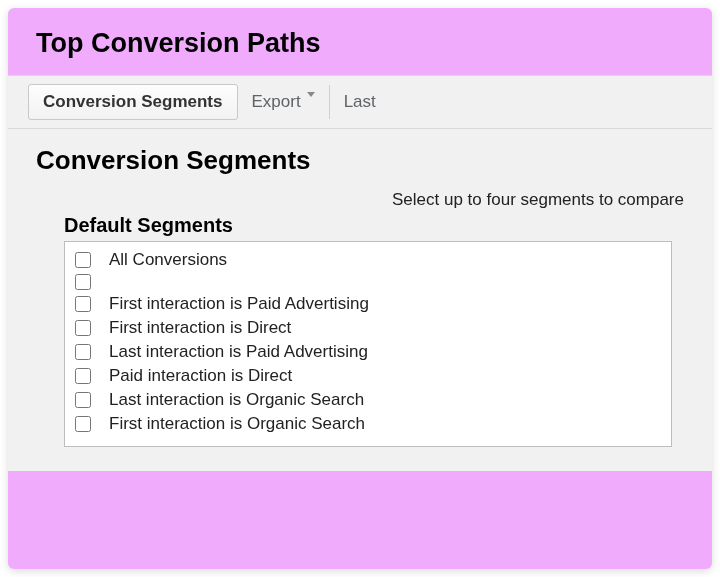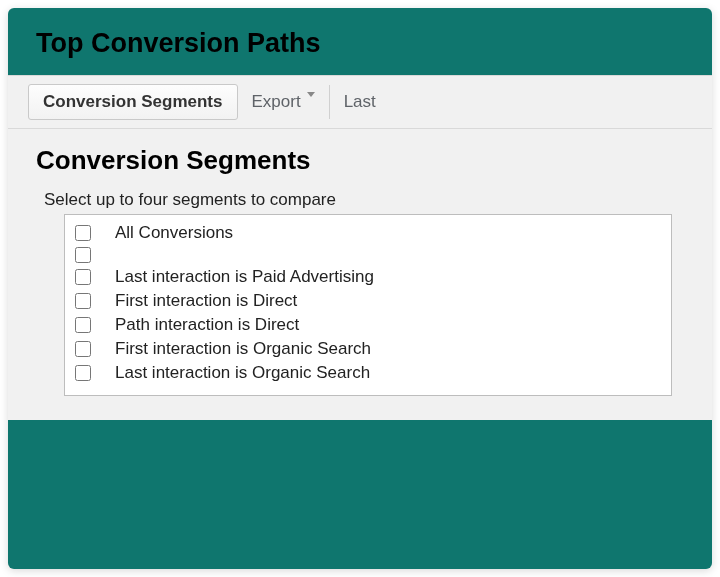--- a/index.html
+++ b/index.html
@@ -10,21 +10,21 @@
     body {
       font-family: Arial, Helvetica, sans-serif;
       background: #fff;
       width: 720px;
       height: 577px;
       padding: 8px;
     }
     .container {
       width: 100%;
       height: 100%;
-      background: #0f766e;
+      background: #f0abfc;
       border-radius: 6px;
       box-shadow: 0 2px 8px rgba(0,0,0,0.15);
       overflow: hidden;
     }
     .page-title {
       font-size: 27px;
       font-weight: bold;
       color: #000;
       padding: 20px 28px 16px 28px;
     }
@@ -76,37 +76,38 @@
     .panel-title {
       font-size: 26px;
       font-weight: bold;
       color: #000;
       padding: 6px 4px 12px 4px;
     }
     .instruction {
       font-size: 17px;
       color: #222;
       padding: 2px 4px 4px 12px;
+      text-align: right;
     }
     .group-title {
       font-size: 20px;
       font-weight: bold;
       color: #000;
       padding: 0 0 4px 32px;
     }
     .segment-box {
       background: #fff;
       border: 1px solid #bdbdbd;
       margin: 0 16px 0 32px;
       padding: 6px 10px 10px 10px;
     }
     .segment-item {
       display: flex;
       align-items: center;
-      gap: 24px;
+      gap: 18px;
       padding: 2px 0;
     }
     .segment-item input[type="checkbox"] {
       width: 16px;
       height: 16px;
       cursor: pointer;
       accent-color: #555;
     }
     .segment-item label {
       font-size: 17px;
@@ -130,45 +131,50 @@
       <span class="caret-down"></span>
     </span>
     <span class="toolbar-link">
       <span>Last</span>
     </span>
   </div>
 
   <div class="content">
     <h2 class="panel-title">Conversion Segments</h2>
     <div class="instruction">Select up to four segments to compare</div>
+    <div class="group-title">Default Segments</div>
 
     <div class="segment-box">
       <div class="segment-item">
         <input type="checkbox" style="">
         <label>All Conversions</label>
       </div>
       <div class="segment-item">
         <input type="checkbox" style="">
       </div>
       <div class="segment-item">
         <input type="checkbox" style="">
-        <label>Last interaction is Paid Advertising</label>
+        <label>First interaction is Paid Advertising</label>
       </div>
       <div class="segment-item">
         <input type="checkbox" style="">
         <label>First interaction is Direct</label>
       </div>
       <div class="segment-item">
         <input type="checkbox" style="">
-        <label>Path interaction is Direct</label>
+        <label>Last interaction is Paid Advertising</label>
+      </div>
+      <div class="segment-item">
+        <input type="checkbox" style="">
+        <label>Paid interaction is Direct</label>
+      </div>
+      <div class="segment-item">
+        <input type="checkbox" style="">
+        <label>Last interaction is Organic Search</label>
       </div>
       <div class="segment-item">
         <input type="checkbox" style="">
         <label>First interaction is Organic Search</label>
-      </div>
-      <div class="segment-item">
-        <input type="checkbox" style="">
-        <label>Last interaction is Organic Search</label>
       </div>
     </div>
   </div>
 
 </div>
 
 </body></html>

